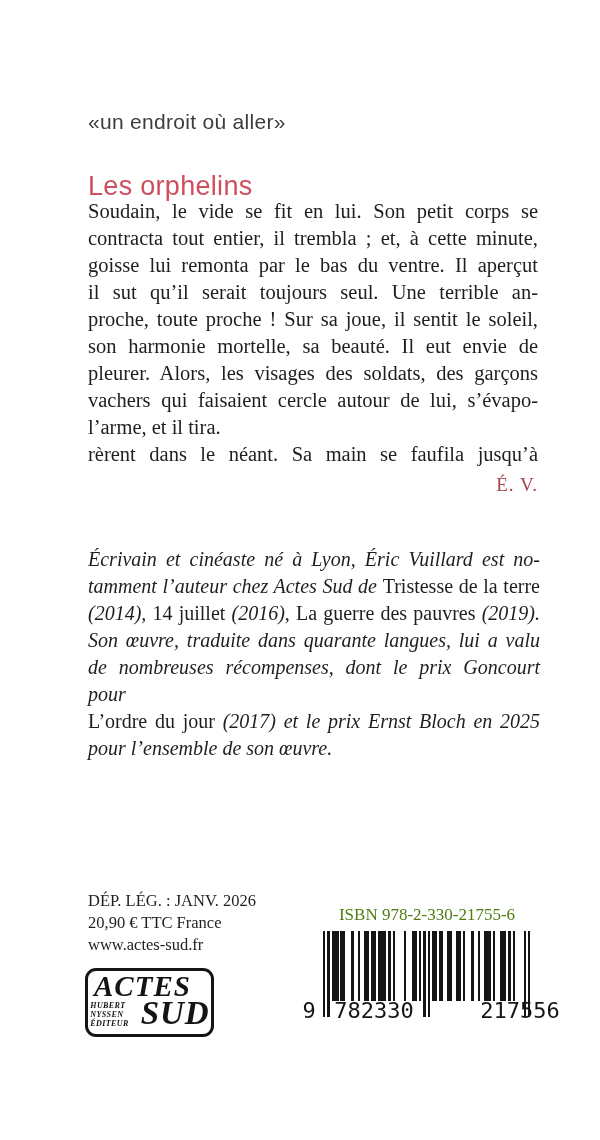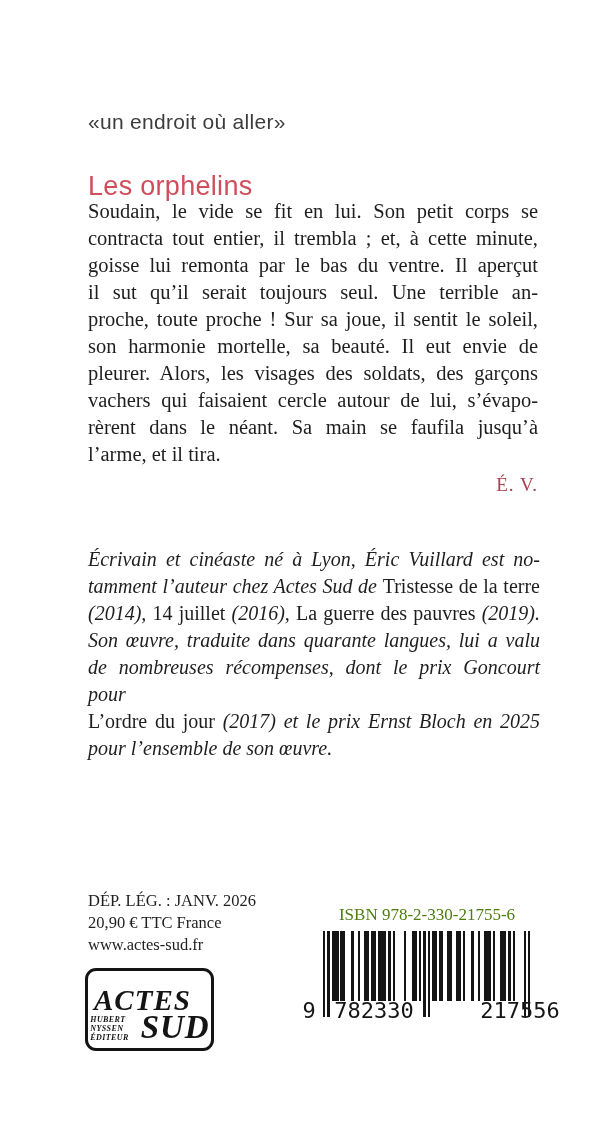--- a/index.html
+++ b/index.html
@@ -44,21 +44,21 @@
   
   .imprint{
     position:absolute;left:88px;top:890px;
     font-size:16.5px;line-height:22px;color:#1f1f1f;
   }
   
   .logo-box{
     position:absolute;left:85px;top:968px;
     width:112px;height:60px;
     border:3px solid #141414;border-radius:11px;
-    padding:15px 5px 2px 6px;
+    padding:1px 5px 2px 6px;
     color:#141414;
   }
   .logo-actes{
     font-style:italic;font-weight:700;font-size:29px;line-height:29px;
     letter-spacing:1px;white-space:nowrap;
   }
   .logo-row{display:flex;align-items:flex-end;margin-top:-3px;justify-content:center;}
   .logo-small{
     font-style:italic;font-weight:700;font-size:8px;line-height:9px;
     letter-spacing:.4px;white-space:nowrap;
@@ -96,22 +96,22 @@
   <div class="excerpt">
     <div>
         <div class="tline just">Soudain, le vide se fit en lui. Son petit corps se</div>
         <div class="tline just">contracta tout entier, il trembla ; et, à cette minute,</div>
         <div class="tline just">goisse lui remonta par le bas du ventre. Il aperçut</div>
         <div class="tline just">il sut qu’il serait toujours seul. Une terrible an-</div>
         <div class="tline just">proche, toute proche ! Sur sa joue, il sentit le soleil,</div>
         <div class="tline just">son harmonie mortelle, sa beauté. Il eut envie de</div>
         <div class="tline just">pleurer. Alors, les visages des soldats, des garçons</div>
         <div class="tline just">vachers qui faisaient cercle autour de lui, s’évapo-</div>
+        <div class="tline">l’arme, et il tira.</div>
         <div class="tline just">rèrent dans le néant. Sa main se faufila jusqu’à</div>
-        <div class="tline">l’arme, et il tira.</div>
       </div>
     <div class="sig">É. V.</div>
   </div>
 
   <div class="bio">
       <div class="tline just"><span class="it">Écrivain et cinéaste né à Lyon, Éric Vuillard est no-</span></div>
       <div class="tline just"><span class="it">tamment l’auteur chez Actes Sud de </span><span class="rm">Tristesse de la terre</span></div>
       <div class="tline just"><span class="it">(2014), </span><span class="rm">14 juillet </span><span class="it">(2016), </span><span class="rm">La guerre des pauvres </span><span class="it">(2019).</span></div>
       <div class="tline just"><span class="it">Son œuvre, traduite dans quarante langues, lui a valu</span></div>
       <div class="tline just"><span class="it">de nombreuses récompenses, dont le prix Goncourt pour</span></div>

